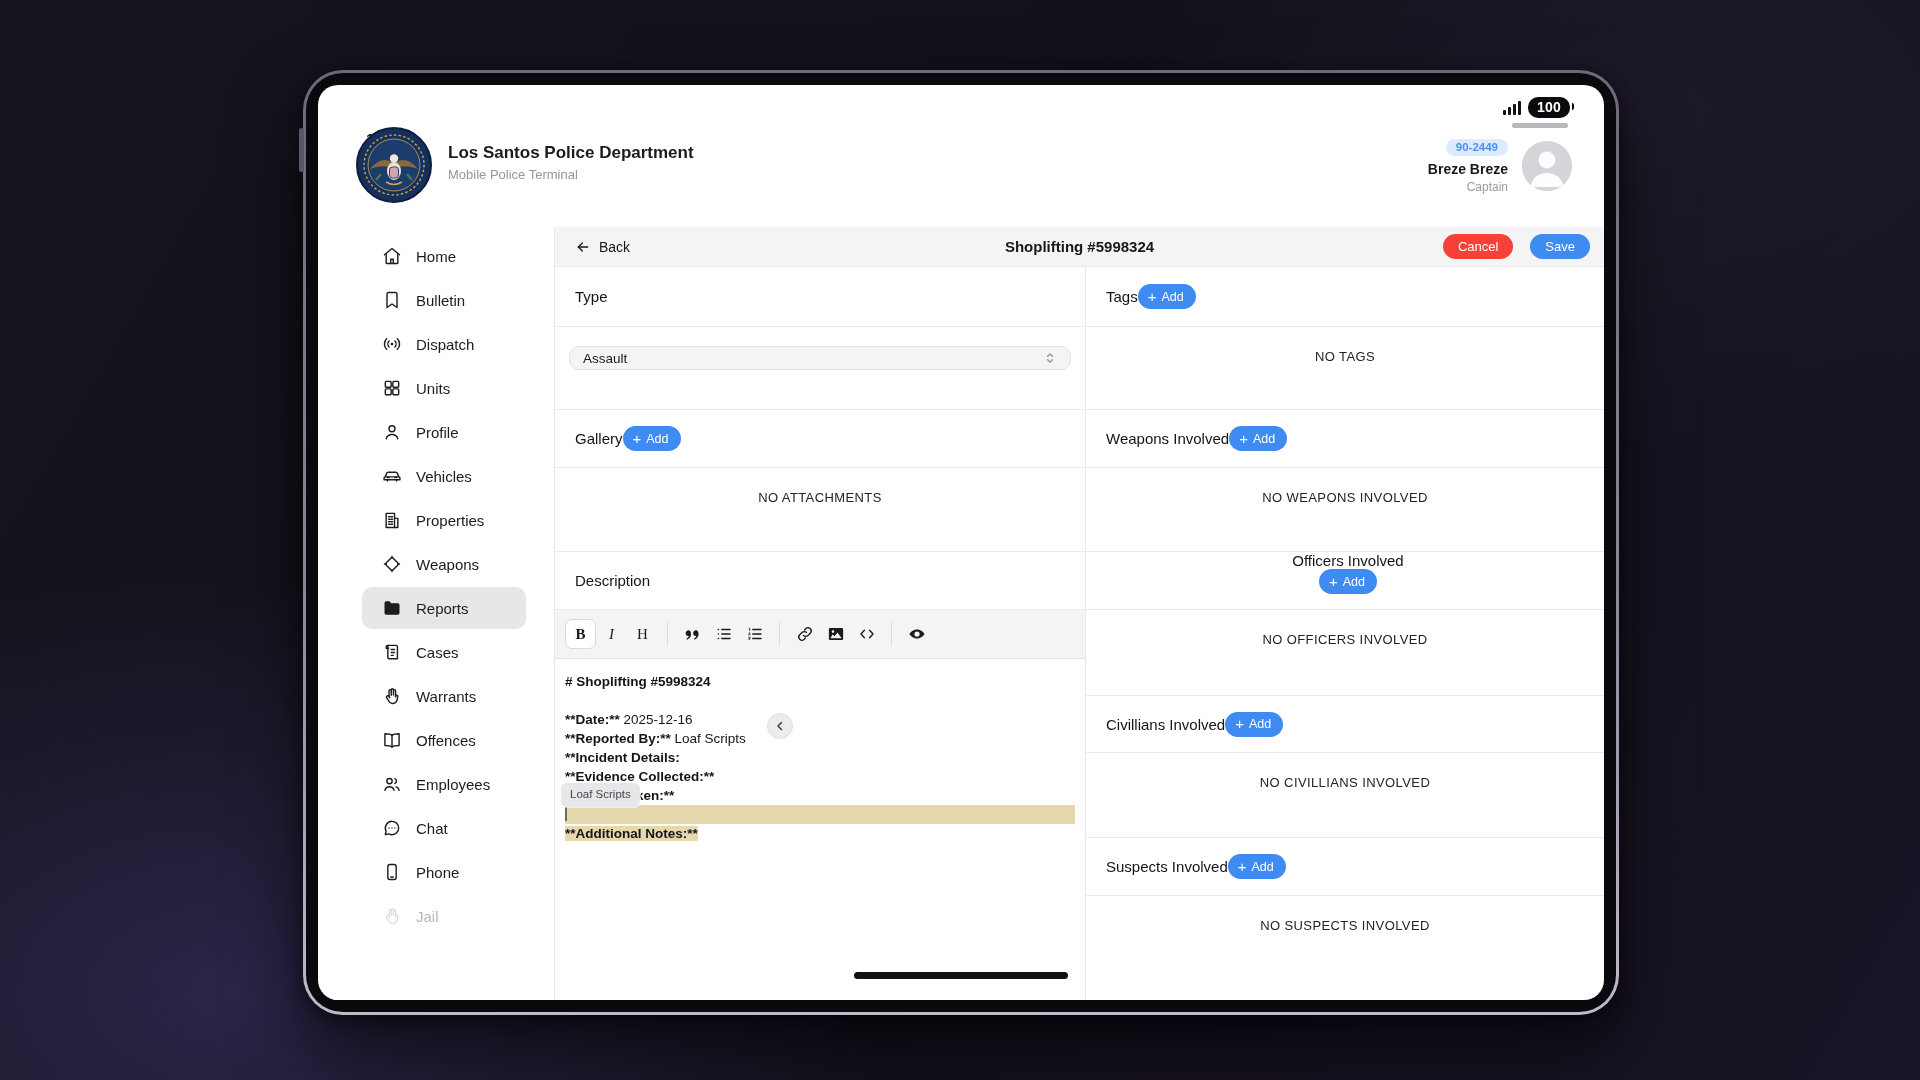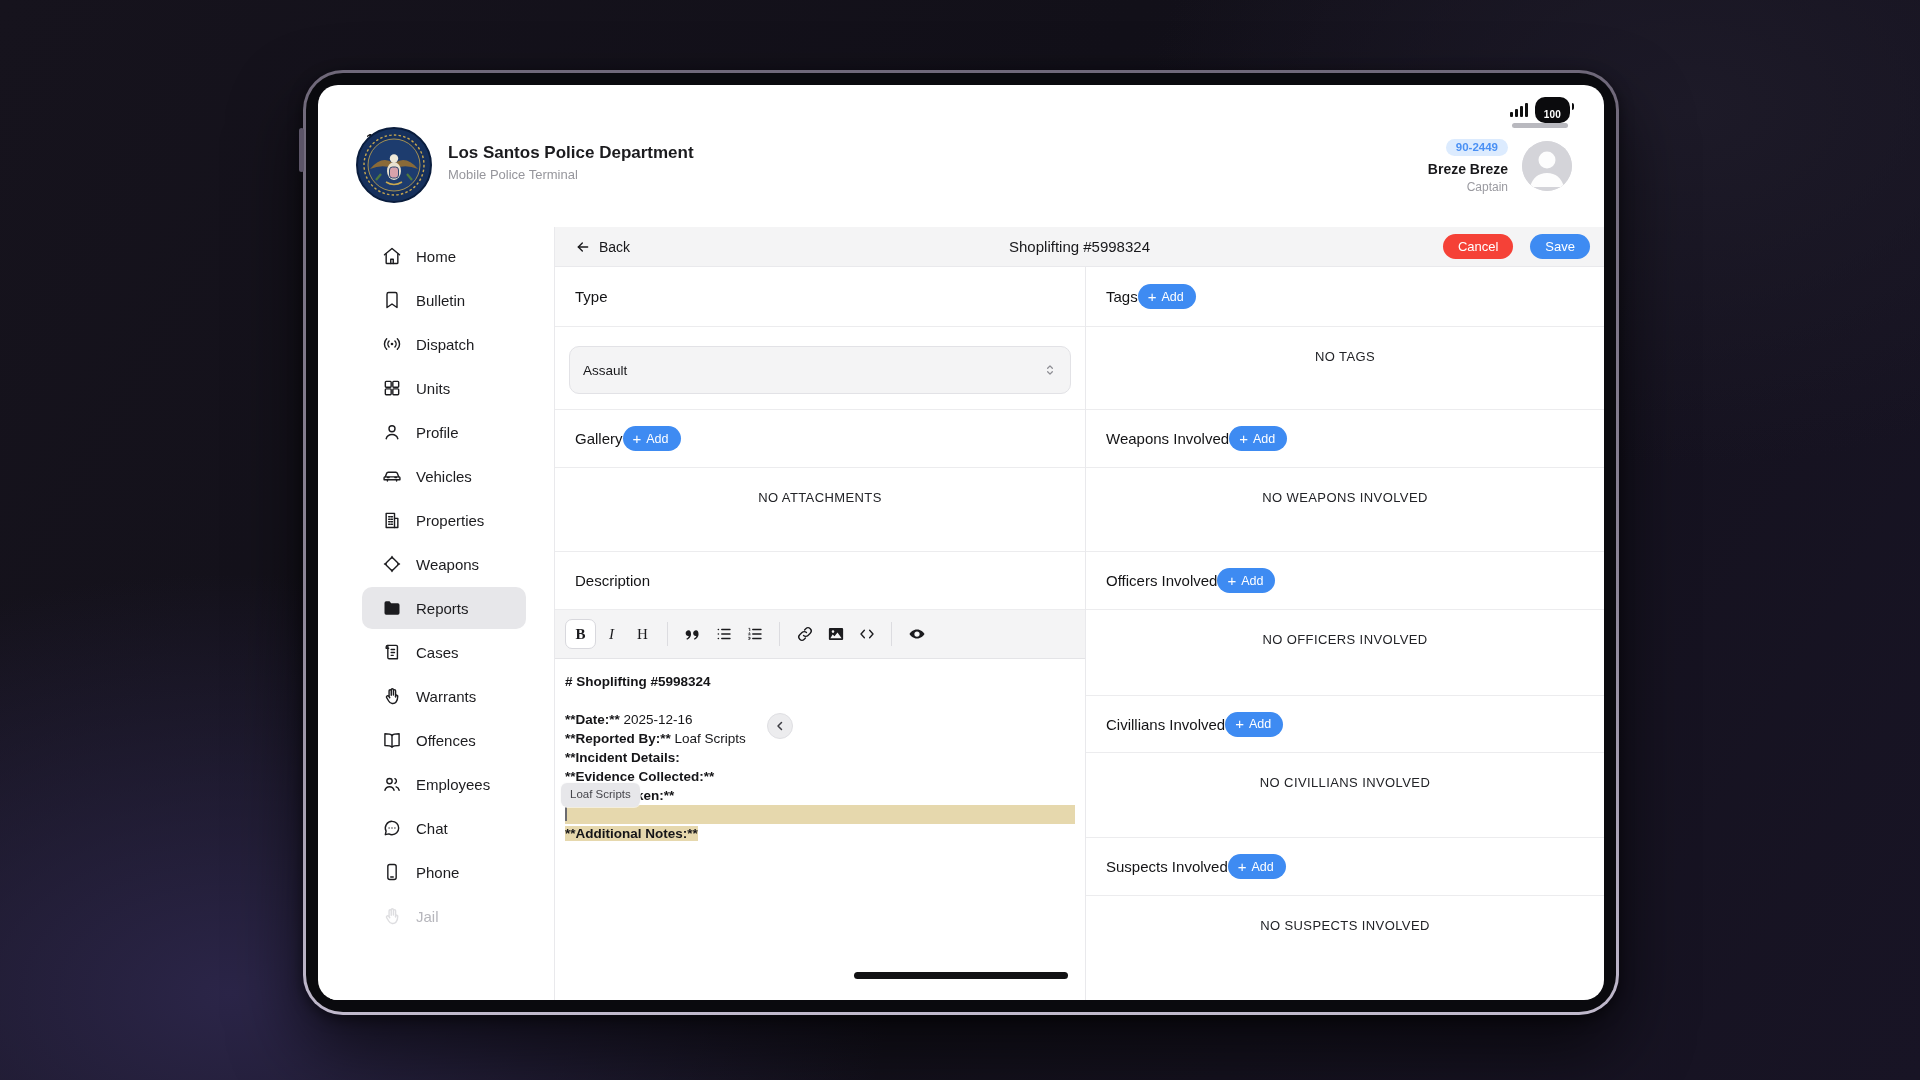--- a/index.html
+++ b/index.html
@@ -26,21 +26,21 @@
   }
   .side-button { position:absolute; left:-4px; top:58px; width:5px; height:44px; border-radius:3px; background:#5c5568; }
   .bezel { position:absolute; inset:3px; background:#0a0a0e; border-radius:37px; }
   .screen { position:absolute; inset:12px; background:#ffffff; border-radius:20px; overflow:hidden; color:#18181b; }
 
   
   .time { position:absolute; left:48px; top:13px; font-size:15px; font-weight:700; letter-spacing:.2px;margin-top:32px; }
   .status-right { position:absolute; right:34px; top:12px; display:flex; align-items:center; gap:7px; }
   .signal { display:flex; align-items:flex-end; gap:2px; }
   .signal i { display:block; width:3px; background:#111; border-radius:1px; }
-  .battery { background:#0b0b0d; color:#fff; font-size:10px; font-weight:700; border-radius:10px; padding:12px 9px 3px; letter-spacing:.2px; position:relative; }
+  .battery { background:#0b0b0d; color:#fff; font-size:14px; font-weight:700; border-radius:10px; padding:2px 9px 3px; letter-spacing:.2px; position:relative; }
   .battery:after { content:""; position:absolute; right:-4px; top:6px; width:2.5px; height:7px; background:#0b0b0d; border-radius:0 2px 2px 0; }
   .pencil-bar { position:absolute; right:36px; top:38px; width:56px; height:5px; border-radius:3px; background:#b9b9bf; }
 
   
   .app-header { position:absolute; left:0; right:0; top:36px; height:106px; }
   .logo { position:absolute; left:38px; top:6px; width:76px; height:76px; }
   .head-titles { position:absolute; left:130px; top:22px; }
   .head-title { font-size:17px; font-weight:700; color:#1b1b1e; }
   .head-sub { font-size:13px; color:#96969c; margin-top:4px; }
   .user-block { position:absolute; right:96px; top:16px; text-align:right; }
@@ -54,42 +54,42 @@
   .sidebar { width:225px; min-width:225px; border-right:1px solid #e9e9ec; padding-top:8px; background:#fff; }
   .side-item { height:42px; margin:0 28px 2px 32px; border-radius:10px; display:flex; align-items:center; gap:14px; padding-left:20px; font-size:15px; color:#1c1c1f; cursor:pointer; }
   .side-item svg { width:20px; height:20px; flex:none; }
   .side-item.active { background:#e7e7ea; font-weight:500; }
   .side-item.disabled { color:#b6b6bc; }
   .side-item.disabled svg { opacity:.45; }
 
   .content { flex:1; display:flex; flex-direction:column; position:relative; min-width:0; }
   .topbar { height:40px; min-height:40px; background:#f4f4f5; border-bottom:1px solid #e9e9ec; display:flex; align-items:center; padding:0 14px 0 20px; position:relative; }
   .back-btn { display:flex; align-items:center; gap:8px; font-size:14px; color:#18181b; cursor:pointer; }
-  .tb-title { position:absolute; left:50%; transform:translateX(-50%); font-size:15px; font-weight:400; }
+  .tb-title { position:absolute; left:50%; transform:translateX(-50%); font-size:15px; font-weight:700; }
   .tb-actions { margin-left:auto; display:flex; gap:17px; }
   .pill-btn { height:25px; padding:0 15px; border:none; border-radius:13px; color:#fff; font-size:13px; font-weight:500; display:flex; align-items:center; cursor:pointer; font-family:inherit; }
   .pill-cancel { background:var(--red,#f54137); }
   .pill-save { background:var(--blue,#3e8bf2); }
 
   .cols { flex:1; display:flex; min-height:0; }
   .col-left { width:531px; min-width:531px; border-right:1px solid #e9e9ec; display:flex; flex-direction:column; }
   .col-right { flex:1; display:flex; flex-direction:column; min-width:0; }
 
   .sec-header { height:58px; min-height:58px; display:flex; align-items:center; justify-content:flex-start; padding:0 14px 0 20px; border-bottom:1px solid #ececee; }
   .sec-header.tall { height:60px; min-height:60px; }
   .sec-title { font-size:15px; font-weight:500; color:#141416; }
   .add-btn { background:var(--blue,#3e8bf2); color:#fff; border:none; height:25px; padding:0 12px 0 10px; border-radius:13px; font-size:12.5px; font-weight:500; display:flex; align-items:center; gap:5px; cursor:pointer; font-family:inherit; }
   .add-btn .plus { font-size:15px; font-weight:400; line-height:1; margin-top:-1px; }
   .sec-content { border-bottom:1px solid #ececee; display:flex; justify-content:center; align-items:flex-start; padding-top:22px; }
   .sec-empty { font-size:13px; font-weight:500; letter-spacing:.4px; color:#222327; }
   .sec-content.last { flex:1; border-bottom:none; }
 
   
   .type-content { height:83px; min-height:83px; border-bottom:1px solid #ececee; padding:19px 14px 0; }
-  .select { height:48px; background:#f4f4f5; border:1px solid #e2e2e6; border-radius:10px; display:flex; align-items:center; justify-content:space-between; padding:0 13px; font-size:13.5px; color:#18181b; cursor:pointer; }
+  .select { height:24px; background:#f4f4f5; border:1px solid #e2e2e6; border-radius:10px; display:flex; align-items:center; justify-content:space-between; padding:0 13px; font-size:13.5px; color:#18181b; cursor:pointer; }
   .gallery-content { height:84px; min-height:84px; }
 
   
   .md-toolbar { height:49px; min-height:49px; background:#f4f4f5; border-bottom:1px solid #e4e4e7; display:flex; align-items:center; padding:0 10px; }
   .md-btn { width:31px; height:30px; display:flex; align-items:center; justify-content:center; color:#1b1b1e; background:transparent; border:none; cursor:pointer; font-family:inherit; }
   .md-btn.active { background:#fff; border:1px solid #d8d8dd; border-radius:7px; }
   .md-btn .gB { font-size:15px; font-weight:700; font-family:"Liberation Serif",serif; }
   .md-btn .gI { font-size:15px; font-style:italic; font-family:"Liberation Serif",serif; }
   .md-btn .gH { font-size:15px; font-family:"Liberation Serif",serif; }
   .md-sep { width:1px; height:24px; background:#dcdce0; margin:0 9px; }
@@ -450,21 +450,21 @@
                 <div class="sec-header" style="min-height: 58px; height: 58px;">
                   <span class="sec-title">Weapons Involved</span>
                   <button class="add-btn">
                     <span class="plus">+</span>
                     <span>Add</span>
                   </button>
                 </div>
                 <div class="sec-content" style="min-height: 84px; height: 84px;">
                   <span class="sec-empty">NO WEAPONS INVOLVED</span>
                 </div>
-                <div class="sec-header" style="min-height: 58px; height: 58px;">
+                <div class="sec-header" style="min-height: 58px; height: 58px; flex-direction: column;">
                   <span class="sec-title">Officers Involved</span>
                   <button class="add-btn">
                     <span class="plus">+</span>
                     <span>Add</span>
                   </button>
                 </div>
                 <div class="sec-content" style="min-height: 86px; height: 86px;">
                   <span class="sec-empty">NO OFFICERS INVOLVED</span>
                 </div>
                 <div class="sec-header" style="min-height: 57px; height: 57px;">

